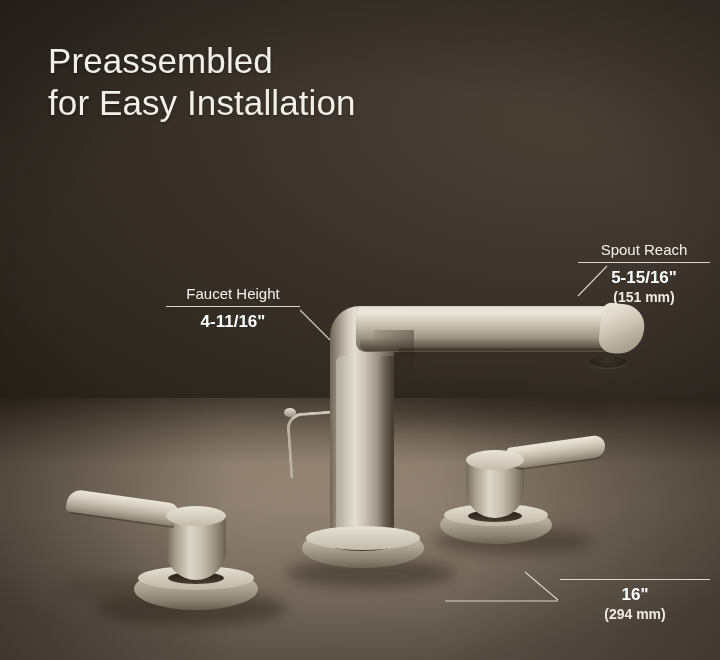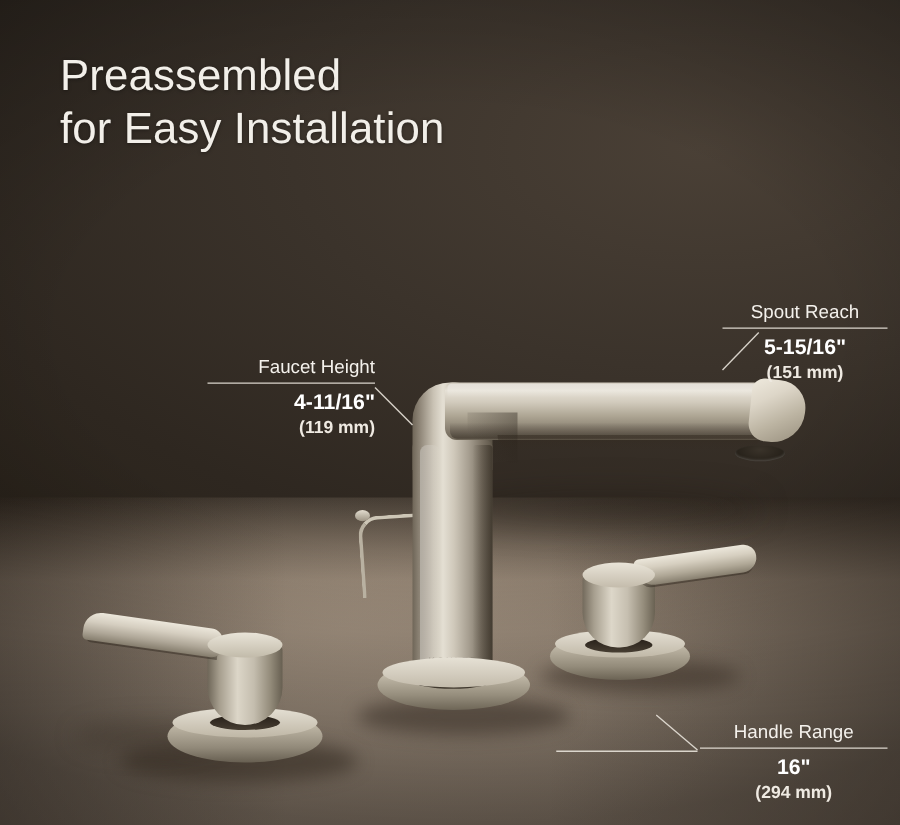--- a/index.html
+++ b/index.html
@@ -68,21 +68,21 @@
     letter-spacing:.1px;white-space:pre-line;
     text-shadow:0 1px 3px rgba(0,0,0,.35);
   }
 
   
   .callout{position:absolute;color:#ffffff;}
   .co-title{font-size:15px;font-weight:400;line-height:19px;color:#f4f1ec;white-space:nowrap;}
   .co-rule{height:1px;background:#e8e3da;margin:3px 0 4px 0;opacity:.92;}
   .co-val{font-size:17px;font-weight:700;line-height:21px;color:#ffffff;white-space:nowrap;}
   .co-mm{font-size:14px;font-weight:700;line-height:18px;color:#efeae2;white-space:nowrap;}
-  .co-left{text-align:right;}
+  .co-left{text-align:center;}
   .co-right{text-align:center;}
 
   #co-faucet{left:166px;top:284px;width:134px;}
   #co-spout{left:578px;top:240px;width:132px;}
   #co-handle{left:560px;top:576px;width:150px;}
 
   .leader{position:absolute;overflow:visible;}
 
   
   .metal-v{
@@ -324,30 +324,28 @@
 
     <line x1="558" y1="600" x2="525" y2="572" stroke="#e8e3da" stroke-width="1.1" opacity=".9"></line>
 
     <line x1="445" y1="601" x2="558" y2="601" stroke="#e8e3da" stroke-width="1.1" opacity=".9"></line>
   </svg>
 
   <div class="callout co-left" id="co-faucet">
     <div class="co-title">Faucet Height</div>
     <div class="co-rule"></div>
     <div class="co-val">4-11/16"</div>
-    <div class="co-mm">(119 mm)</div>
   </div>
 
   <div class="callout co-right" id="co-spout">
     <div class="co-title">Spout Reach</div>
     <div class="co-rule"></div>
     <div class="co-val">5-15/16"</div>
     <div class="co-mm">(151 mm)</div>
   </div>
 
   <div class="callout co-right" id="co-handle">
-    <div class="co-title">Handle Range</div>
     <div class="co-rule"></div>
     <div class="co-val">16"</div>
     <div class="co-mm">(294 mm)</div>
   </div>
 
 </div>
 
 </body></html>

